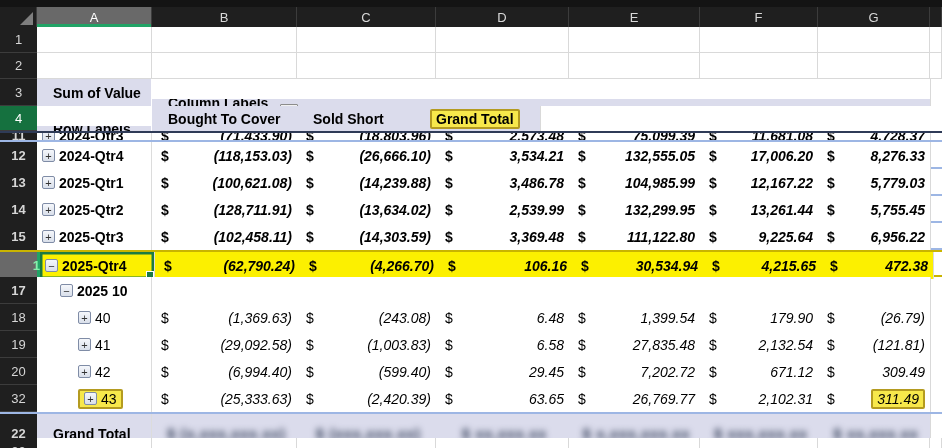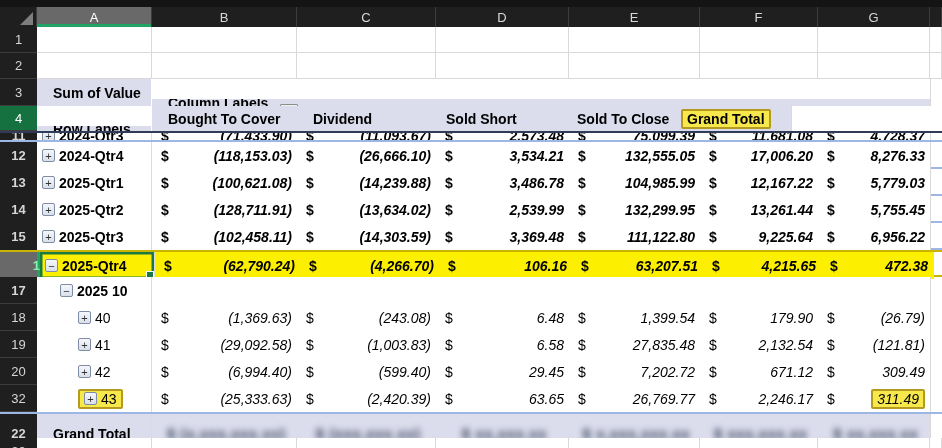--- a/index.html
+++ b/index.html
@@ -182,23 +182,21 @@
       <div class="cell wA pivlabel sepw merged">
         <span>Row Labels</span>
         <button class="fbtn btn-row">
           <svg width="12" height="11" viewBox="0 0 13 12">
             <path d="M3 11 V3 M1.2 4.8 L3 3 L4.8 4.8" stroke="#5A6B85" stroke-width="1.4" fill="none"></path>
             <path d="M6 1 H13 L10.5 4.5 V9 L8.7 7.8 V4.5 Z" fill="#5A6B85"></path>
           </svg>
         </button>
       </div>
       <div class="cell w0 pivlabel">Bought To Cover</div>
-      <div class="cell w2 pivlabel">Dividend</div>
       <div class="cell w3 pivlabel">Sold Short</div>
-      <div class="cell w4 pivlabel">Sold To Close</div>
       <div class="cell w5 pivlabel" style="padding-left:2px;">
         <span class="hlbox">
           <span>Grand Total</span>
         </span>
       </div>
       <div class="cell cH"></div>
     </div>
   </div>
 
   <div id="pivot-rows">
@@ -208,21 +206,21 @@
           <div class="cell wA albl lvl0">
             <span class="tgl">+</span>
             <span class="lbl">2024-Qtr3</span>
           </div>
           <div class="cell w0 cM">
             <span class="cur">$</span>
             <span class="amt">(71,433.90)</span>
           </div>
           <div class="cell w1 cM">
             <span class="cur">$</span>
-            <span class="amt">(11,093.67)</span>
+            <span class="amt">(18,803.96)</span>
           </div>
           <div class="cell w2 cM">
             <span class="cur">$</span>
             <span class="amt">2,573.48</span>
           </div>
           <div class="cell w3 cM">
             <span class="cur">$</span>
             <span class="amt">75,099.39</span>
           </div>
           <div class="cell w4 cM">
@@ -386,21 +384,21 @@
           <div class="cell w1 cM">
             <span class="cur">$</span>
             <span class="amt">(4,266.70)</span>
           </div>
           <div class="cell w2 cM">
             <span class="cur">$</span>
             <span class="amt">106.16</span>
           </div>
           <div class="cell w3 cM">
             <span class="cur">$</span>
-            <span class="amt">63,207.51</span>
+            <span class="amt">30,534.94</span>
           </div>
           <div class="cell w4 cM">
             <span class="cur">$</span>
             <span class="amt">4,215.65</span>
           </div>
           <div class="cell w5 cM">
             <span class="cur">$</span>
             <span class="amt">472.38</span>
           </div>
           <div class="cell cH"></div>
@@ -544,21 +542,21 @@
           <div class="cell w2 cM">
             <span class="cur">$</span>
             <span class="amt">63.65</span>
           </div>
           <div class="cell w3 cM">
             <span class="cur">$</span>
             <span class="amt">26,769.77</span>
           </div>
           <div class="cell w4 cM">
             <span class="cur">$</span>
-            <span class="amt">2,246.17</span>
+            <span class="amt">2,102.31</span>
           </div>
           <div class="cell w5 cM">
             <span class="cur">$</span>
             <span class="hlbox">
               <span class="amt">311.49</span>
             </span>
           </div>
           <div class="cell cH"></div>
         </div>
       </div>

